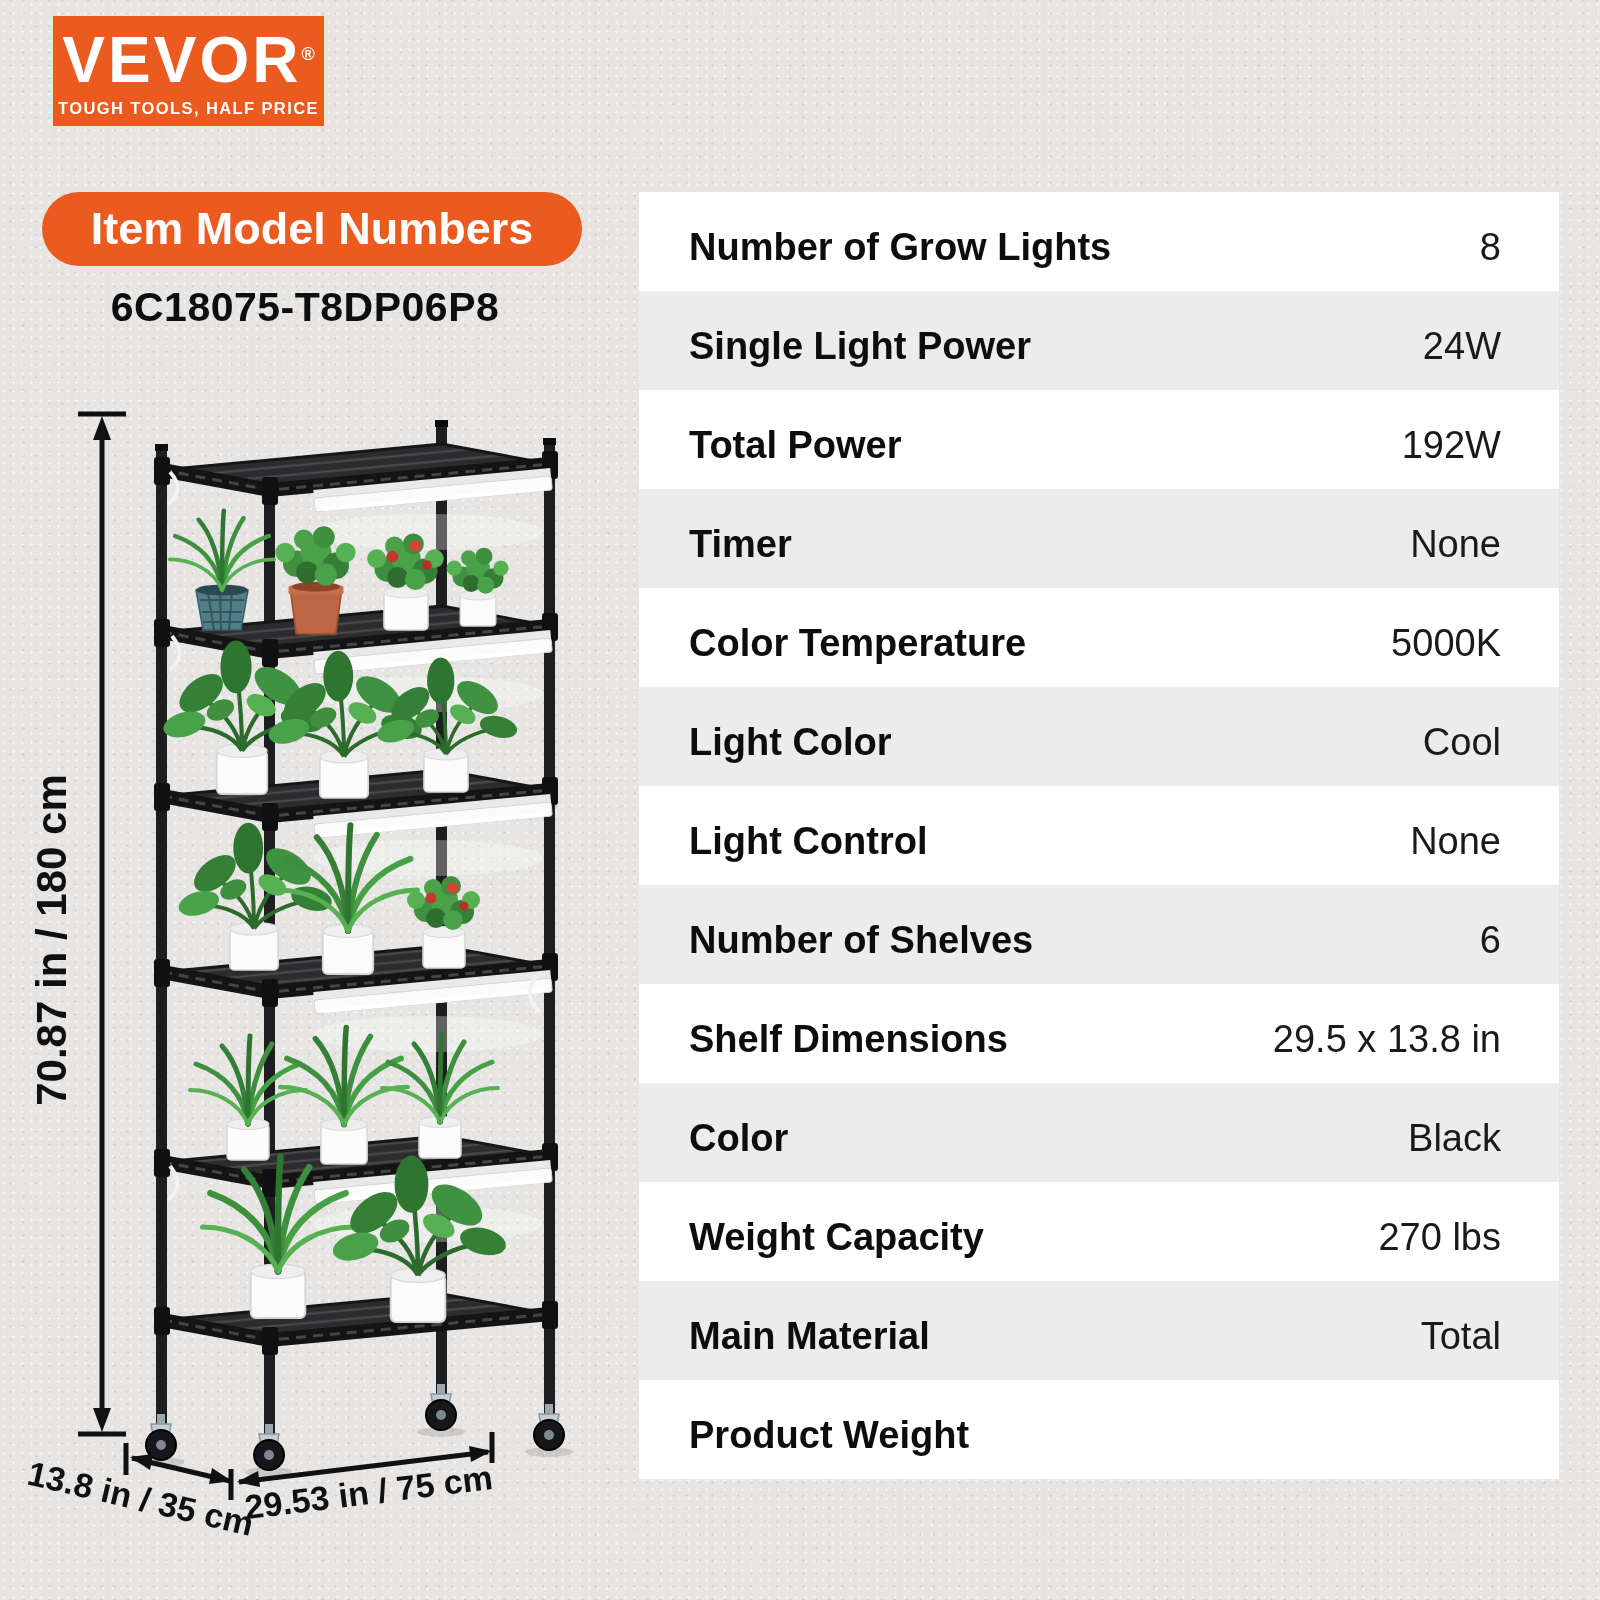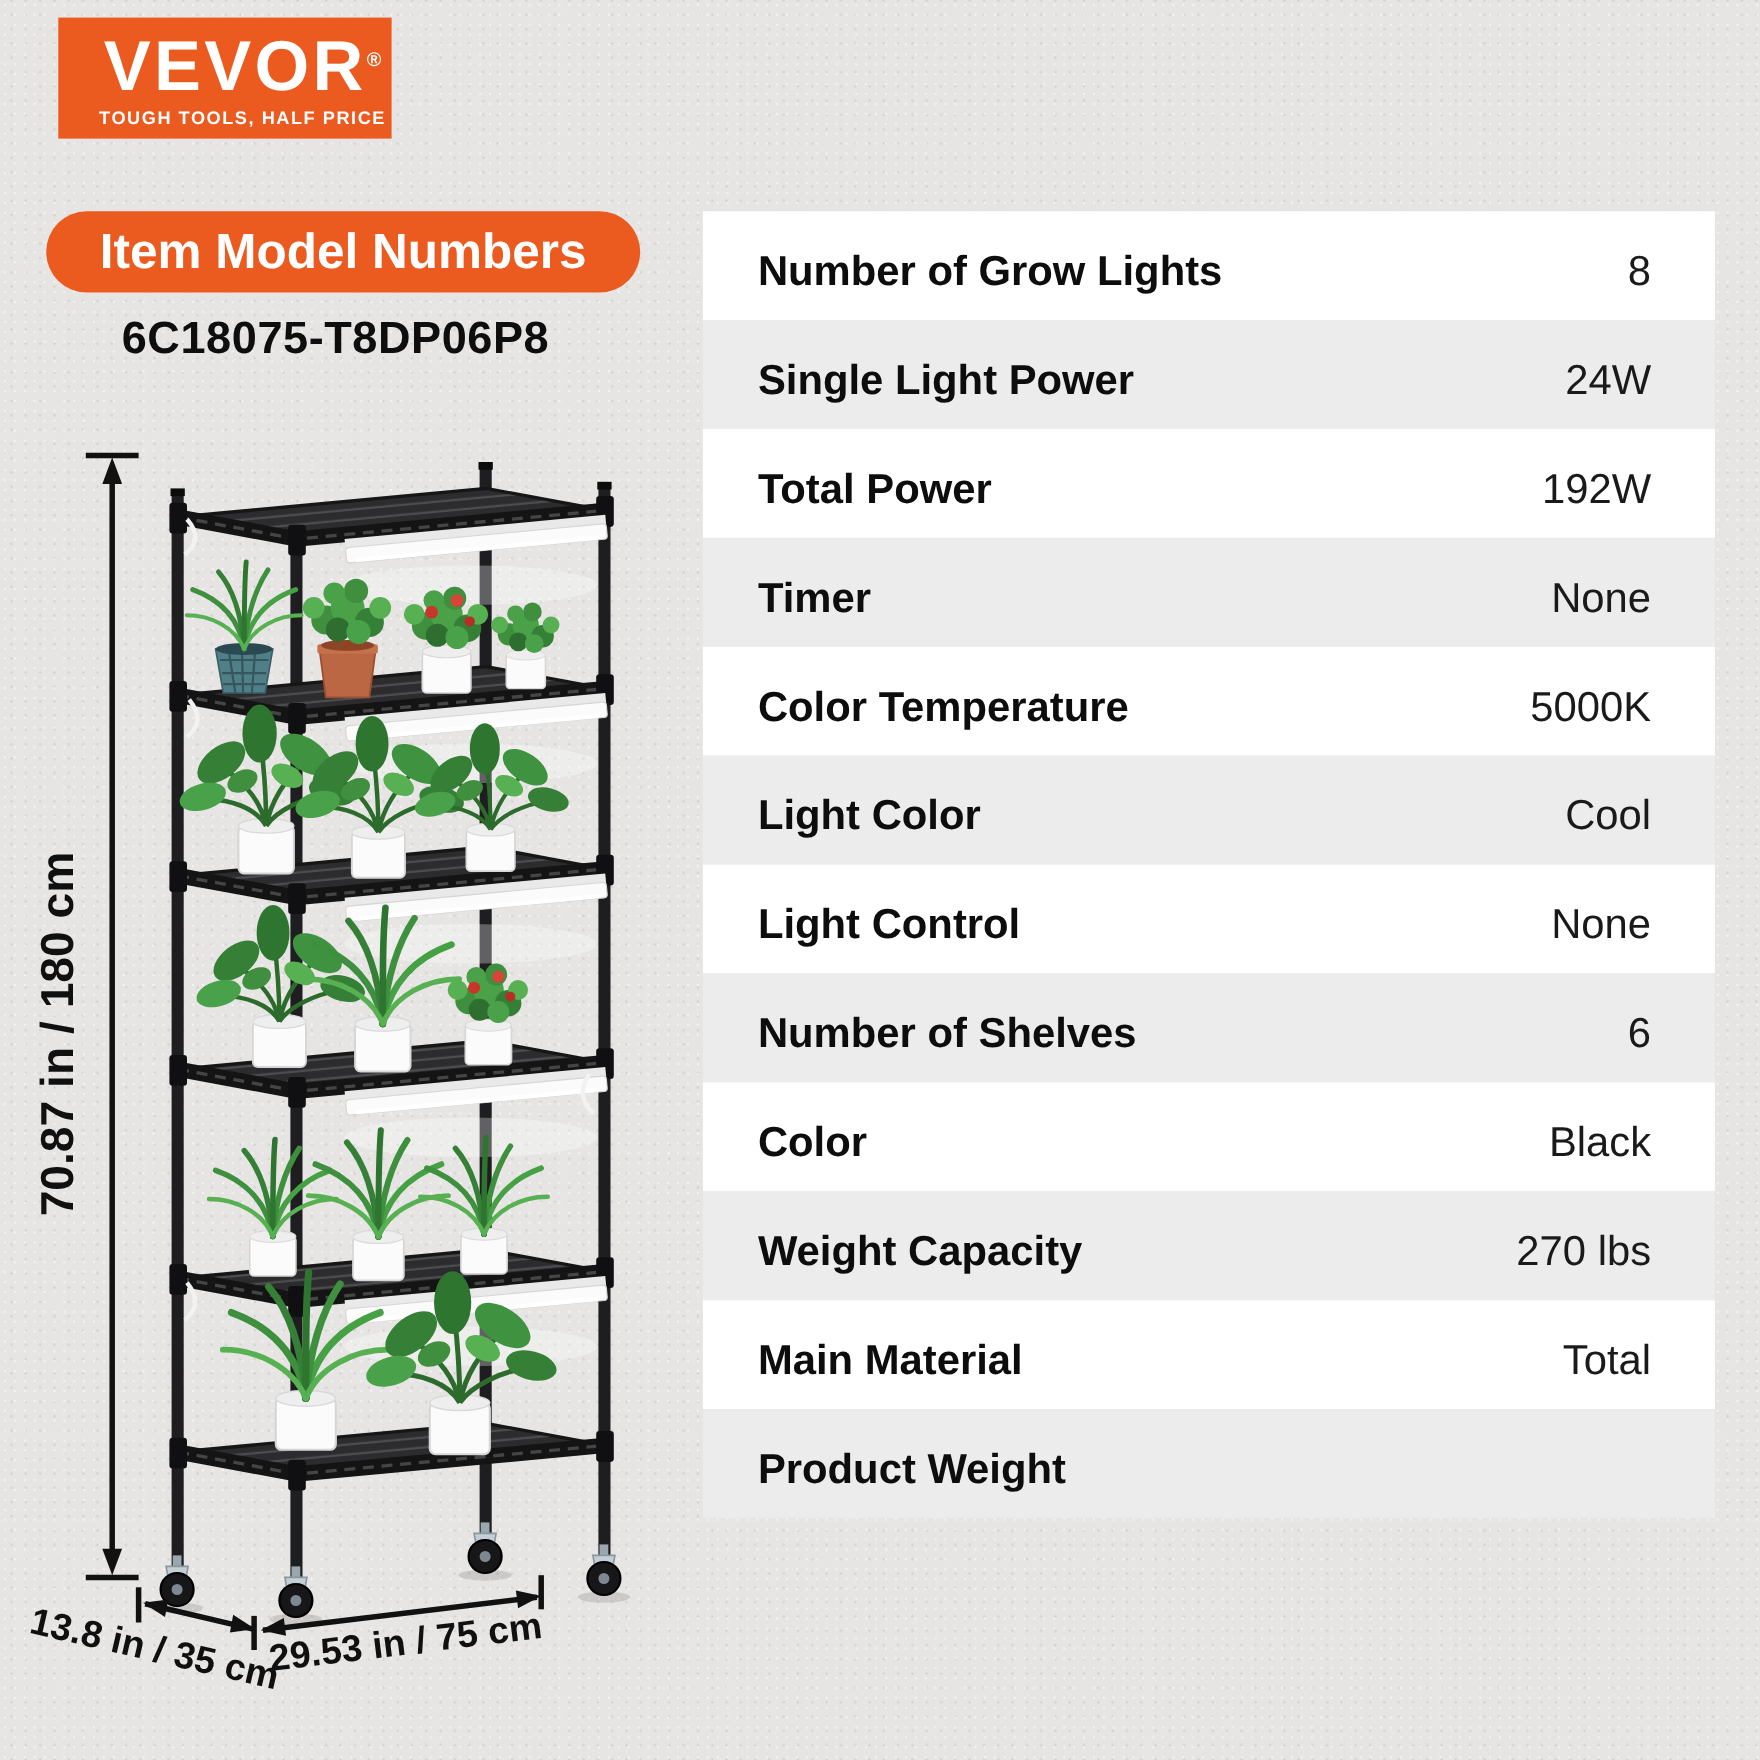--- a/index.html
+++ b/index.html
@@ -11,21 +11,21 @@
     background-color:#e6e5e3;
     background-image:
       radial-gradient(rgba(255,255,255,0.55) 1px, transparent 1.3px),
       radial-gradient(rgba(110,110,108,0.14) 1px, transparent 1.3px);
     background-size:9px 9px,13px 13px;
     background-position:0 0,4px 7px;
   }
   
   .logo-box{
     position:absolute;left:53px;top:16px;width:271px;height:110px;
-    background:#EB5A1F;color:#fff;text-align:center;padding-left:32px;
+    background:#EB5A1F;color:#fff;text-align:center;
   }
   .logo-word{font-size:64px;font-weight:900;line-height:1;margin-top:12px;letter-spacing:3px;}
   .logo-word .reg{font-size:18px;font-weight:700;vertical-align:super;letter-spacing:0;}
   .logo-tagline{font-size:16.5px;font-weight:700;letter-spacing:1.4px;margin-top:7px;}
   
   .badge-pill{
     position:absolute;left:42px;top:192px;width:540px;height:74px;
     background:#EB5A1F;border-radius:40px;color:#fff;
     display:flex;align-items:center;justify-content:center;
     font-size:45px;font-weight:700;
@@ -89,20 +89,24 @@
       </div>
     <div class="spec-row">
         <span class="spec-label">Light Control</span>
         <span class="spec-value">None</span>
       </div>
     <div class="spec-row">
         <span class="spec-label">Number of Shelves</span>
         <span class="spec-value">6</span>
       </div>
     <div class="spec-row">
+        <span class="spec-label">Shelf Dimensions</span>
+        <span class="spec-value">29.5 x 13.8 in</span>
+      </div>
+    <div class="spec-row">
         <span class="spec-label">Color</span>
         <span class="spec-value">Black</span>
       </div>
     <div class="spec-row">
         <span class="spec-label">Weight Capacity</span>
         <span class="spec-value">270 lbs</span>
       </div>
     <div class="spec-row">
         <span class="spec-label">Main Material</span>
         <span class="spec-value">Total</span>

